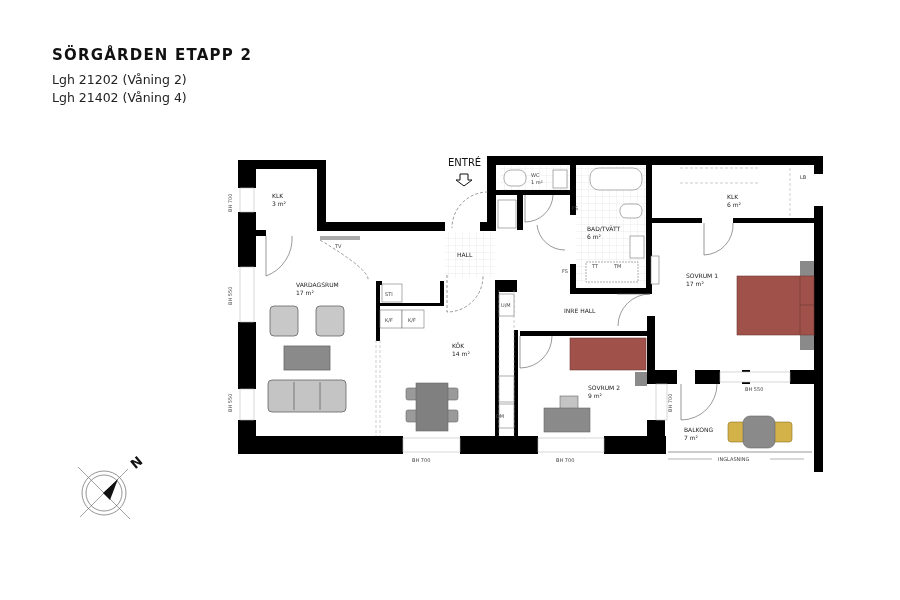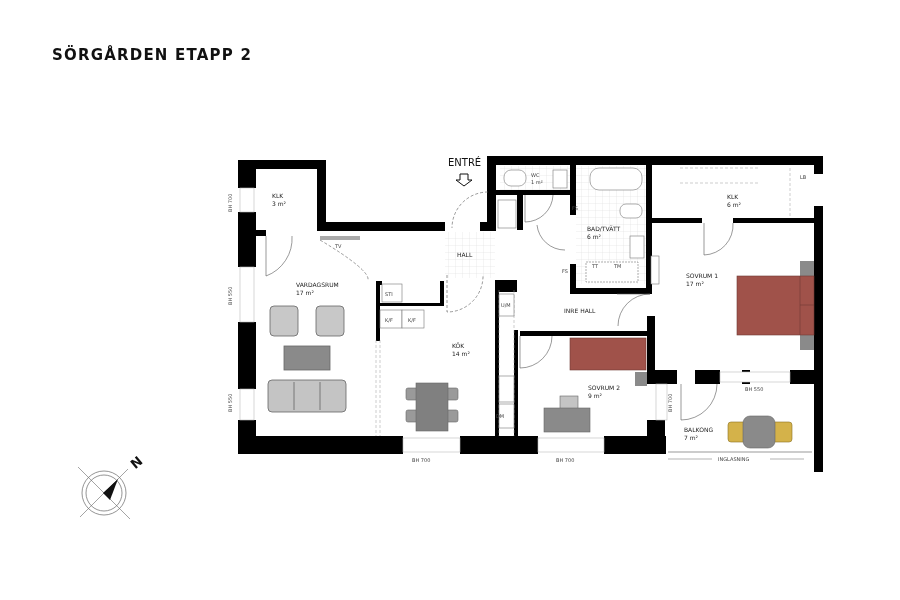--- a/index.html
+++ b/index.html
@@ -10,20 +10,22 @@
   svg{position:absolute;left:0;top:0;}
   .lbl{font-family:"DejaVu Sans",sans-serif;font-size:6px;fill:#222;}
   .lbls{font-family:"DejaVu Sans",sans-serif;font-size:5px;fill:#444;}
   .entre{font-family:"DejaVu Sans",sans-serif;font-size:10px;fill:#111;}
 </style>
 </head>
 <body>
 
 <div class="header">
   <div class="title">SÖRGÅRDEN ETAPP 2</div>
+  <div class="sub">Lgh 21202 (Våning 2)</div>
+  <div class="sub">Lgh 21402 (Våning 4)</div>
 </div>
 
 <svg width="900" height="600" viewBox="0 0 900 600">
   <defs>
     <pattern id="tile" width="7" height="7" patternUnits="userSpaceOnUse">
       <rect width="7" height="7" fill="#fff"></rect>
       <path d="M7 0 L0 0 0 7" fill="none" stroke="#dedede" stroke-width="0.6"></path>
     </pattern>
   </defs>
 

